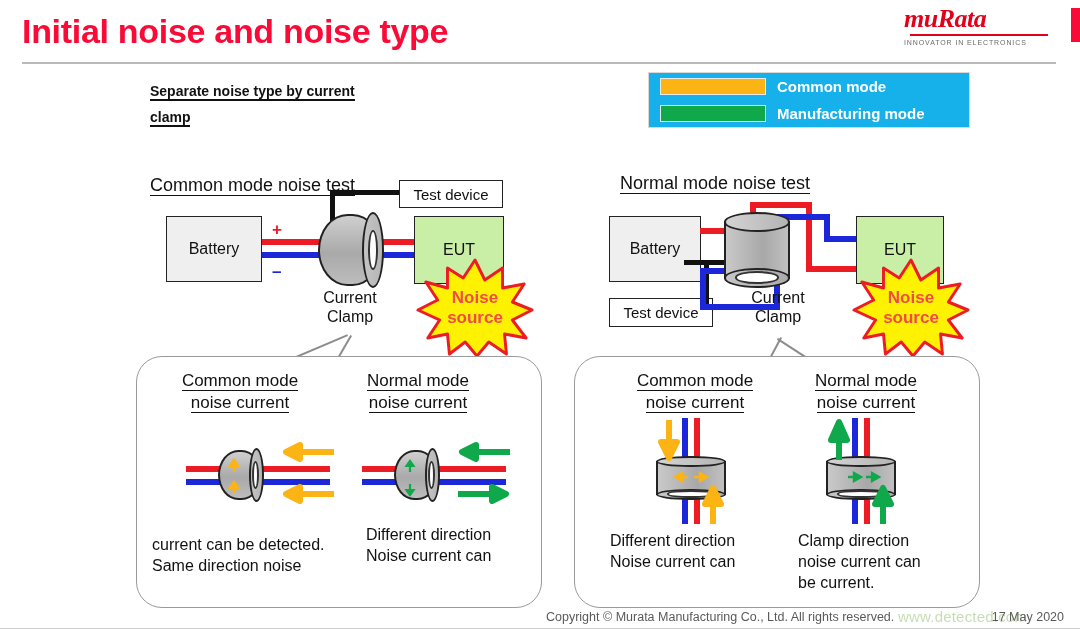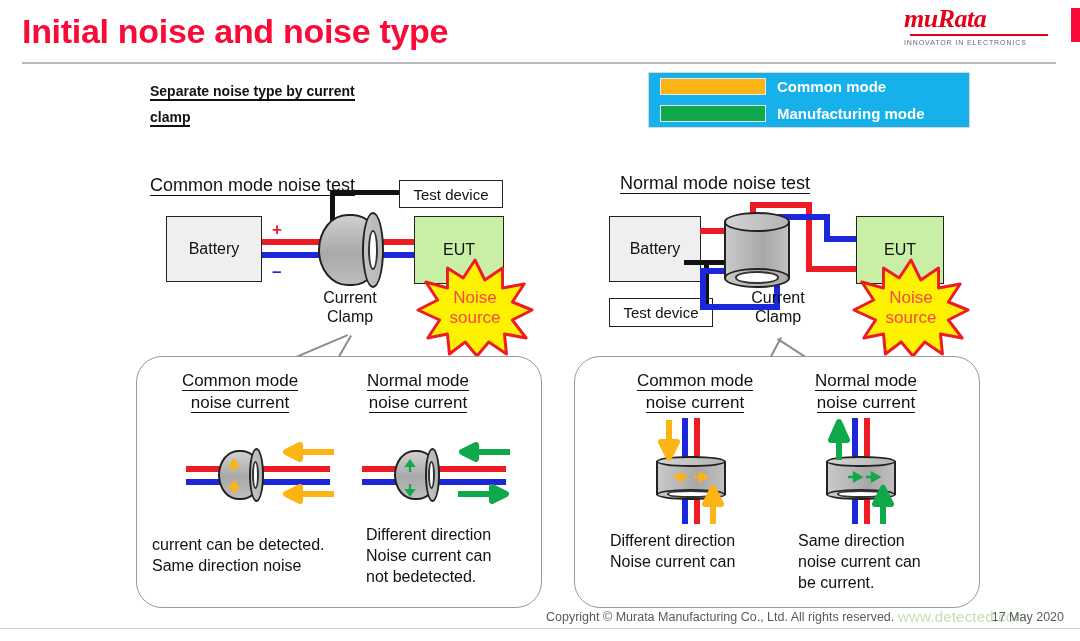--- a/index.html
+++ b/index.html
@@ -67,21 +67,21 @@
   .clamp-v .bot{position:absolute;left:0;bottom:0;width:100%;height:26%;
       background:linear-gradient(to right,#c6c6c6,#ababab);
       border:2px solid #222;border-radius:50%;box-sizing:border-box;}
   .clamp-v .ring{position:absolute;left:16%;bottom:5%;width:68%;height:17%;
       border:2px solid #333;border-radius:50%;box-sizing:border-box;background:#fff;}
 
   
   .burst{position:absolute;width:118px;height:100px;}
   .burst svg{width:100%;height:100%;display:block;}
   .burst .btxt{position:absolute;left:0;top:50%;transform:translateY(-50%);width:100%;
-      text-align:center;font-size:17px;font-weight:normal;color:#F04A4A;line-height:20px;}
+      text-align:center;font-size:17px;font-weight:bold;color:#F04A4A;line-height:20px;}
 
   
   .callout{position:absolute;box-sizing:border-box;border:1.5px solid #9a9a9a;border-radius:26px;background:#fff;}
   .callout-title{position:absolute;text-align:center;font-size:17px;line-height:22px;}
   .callout-title span{border-bottom:1.5px solid #111;}
   .callout-text{position:absolute;font-size:16px;line-height:21px;color:#111;}
 
   
   .leader{position:absolute;background:#8c8c8c;transform-origin:0 0;height:1.5px;}
 
@@ -275,21 +275,20 @@
   </svg>
 </div>
 
 <div class="callout-text" style="left:152px;top:534px;width:196px;">
   <div>current can be detected.</div>
   <div>Same direction noise</div>
 </div>
 <div class="callout-text" style="left:366px;top:524px;width:176px;">
   <div>Different direction</div>
   <div>Noise current can</div>
-  <div>not bedetected.</div>
 </div>
 
 <div class="callout" style="left:574px;top:356px;width:406px;height:252px;"></div>
 
 <div class="callout-title" style="left:610px;top:370px;width:170px;">
   <div><span>Common mode</span></div>
   <div><span>noise current</span></div>
 </div>
 <div class="callout-title" style="left:786px;top:370px;width:160px;">
   <div><span>Normal mode</span></div>
@@ -336,21 +335,21 @@
   <svg class="abs" style="left:66px;top:66px;width:22px;height:42px;" viewBox="0 0 22 42">
     <path d="M11 40 L11 14 M3 20 L11 4 L19 20 Z" stroke="#0FA84A" stroke-width="6" fill="#0FA84A" stroke-linejoin="round"></path>
   </svg>
 </div>
 
 <div class="callout-text" style="left:610px;top:530px;width:180px;">
   <div>Different direction</div>
   <div>Noise current can</div>
 </div>
 <div class="callout-text" style="left:798px;top:530px;width:176px;">
-  <div>Same direction</div>
+  <div>Clamp direction</div>
   <div>noise current can</div>
   <div>be current.</div>
 </div>
 
 <div class="abs" id="watermark">www.detected.com</div>
 <div class="abs" id="footer-copyright">Copyright © Murata Manufacturing Co., Ltd. All rights reserved.</div>
 <div class="abs" id="footer-date">17 May 2020</div>
 <div class="abs" id="footer-rule"></div>
 
 </body></html>

